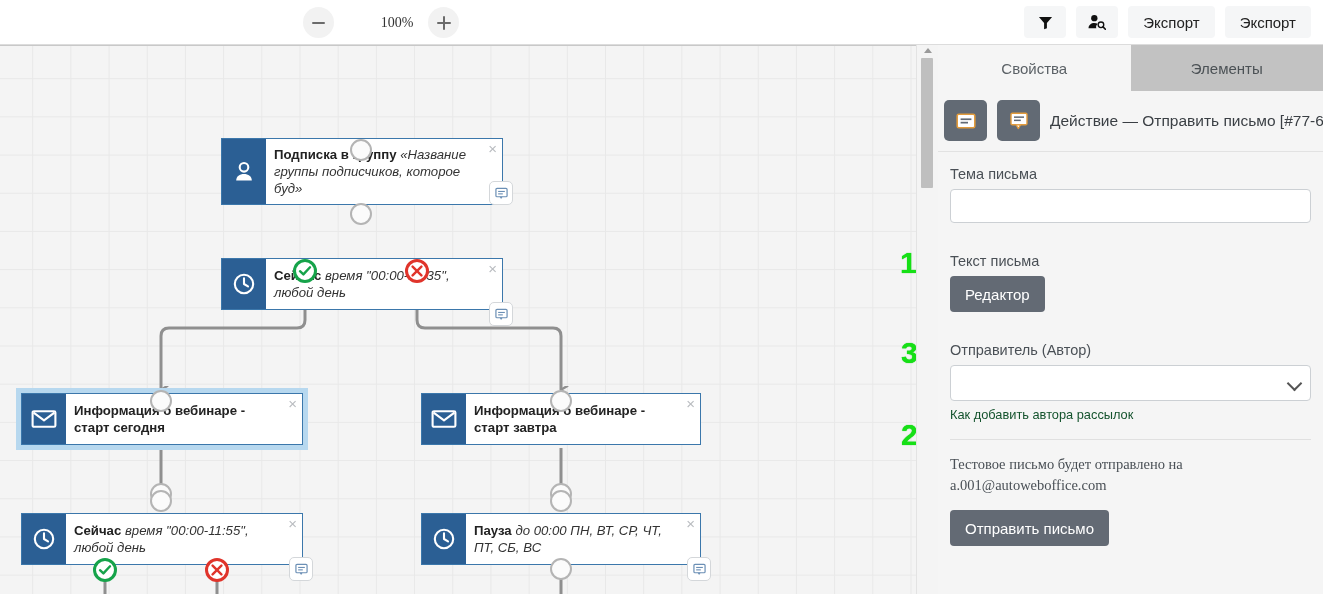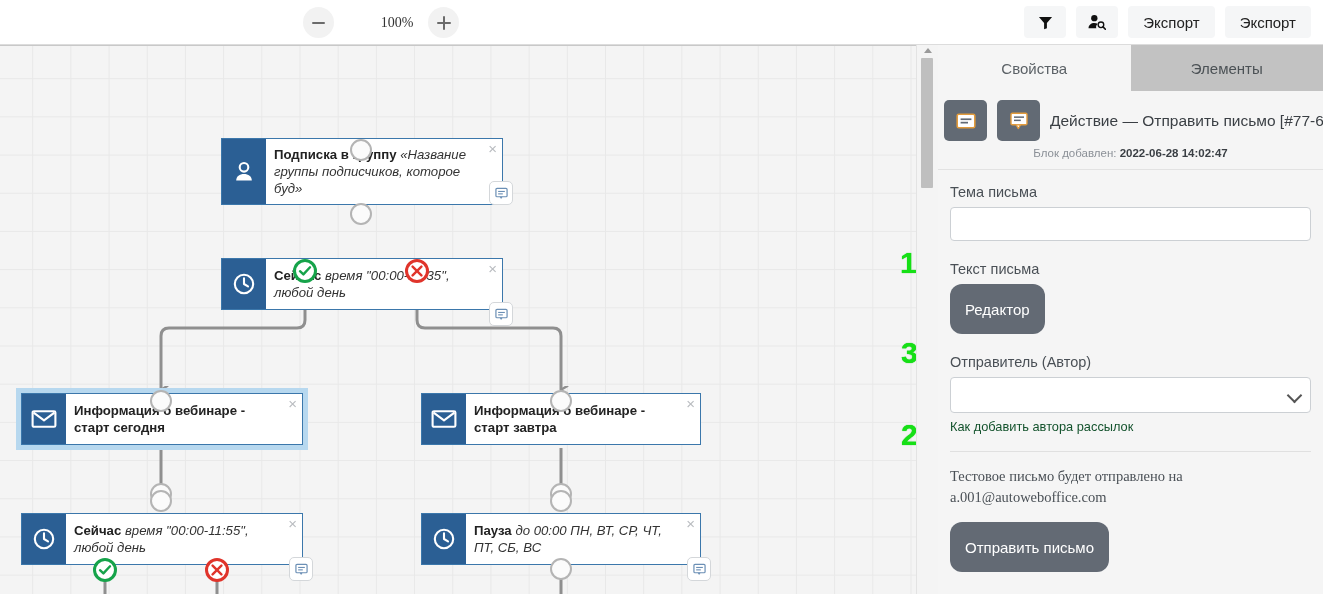--- a/index.html
+++ b/index.html
@@ -186,35 +186,35 @@
     font-family: "Liberation Sans", sans-serif;
   }
   .sel-wrap { position: relative; }
   .sel-caret {
     position: absolute; right: 11px; top: 13px; pointer-events: none;
     width: 9px; height: 9px; border-right: 2px solid #555; border-bottom: 2px solid #555;
     transform: rotate(45deg);
   }
   .grey-btn {
     display: inline-flex; align-items: center; justify-content: center;
-    height: 50px; padding: 16px 15px; border-radius: 12px; background: #636a74;
+    height: 36px; padding: 16px 15px; border-radius: 4px; background: #636a74;
     color: #fff; font-size: 15px; cursor: pointer; border: none;
     font-family: "Liberation Sans", sans-serif;
   }
   .f-link {
     font-size: 12.8px; color: #14532d; margin-top: 6px; cursor: pointer;
     font-family: "Liberation Sans", sans-serif;
   }
   .hr { height: 1px; background: #e0e0e0; margin: 17px 0 14px 0; }
   .f-note {
     font-size: 14.5px; color: #4a5056; line-height: 21px;
     font-family: Liberation Serif, serif;
   }
   .mt14 { margin-top: 14px; }
-  .mt18 { margin-top: 20px; }
+  .mt18 { margin-top: 30px; }
 </style>
 </head>
 <body>
 
 <div id="app">
 
   <div class="toolbar">
     <div class="zoom-group">
       <button class="zoom-btn">
         <svg width="13" height="2" viewBox="0 0 13 2">
@@ -458,24 +458,20 @@
         <div class="sq-btn">
           <svg width="20" height="18" viewBox="0 0 20 18">
             <rect x="2" y="1.2" width="16" height="11.6" rx="1.4" fill="#fff" stroke="#e29b3c" stroke-width="1.4"></rect>
             <rect x="5" y="4.4" width="10" height="1.5" fill="#626a74"></rect>
             <rect x="5" y="7.6" width="6.8" height="1.5" fill="#626a74"></rect>
             <path d="M7 12.8 L9.3 16.6 L11.6 12.8z" fill="#fff" stroke="#e29b3c" stroke-width="1.2" stroke-linejoin="round"></path>
           </svg>
         </div>
         <div class="blk-title">Действие — Отправить письмо [#77-623]</div>
       </div>
-      <div class="blk-sub">
-        <span>Блок добавлен:</span>
-        <b>2022-06-28 14:02:47</b>
-      </div>
     </div>
 
     <div class="form">
       <div class="f-label">Тема письма</div>
       <input class="f-input" type="text" value="" style="">
 
       <div class="f-label mt18">Текст письма</div>
       <button class="grey-btn">Редактор</button>
 
       <div class="f-label mt18">Отправитель (Автор)</div>

